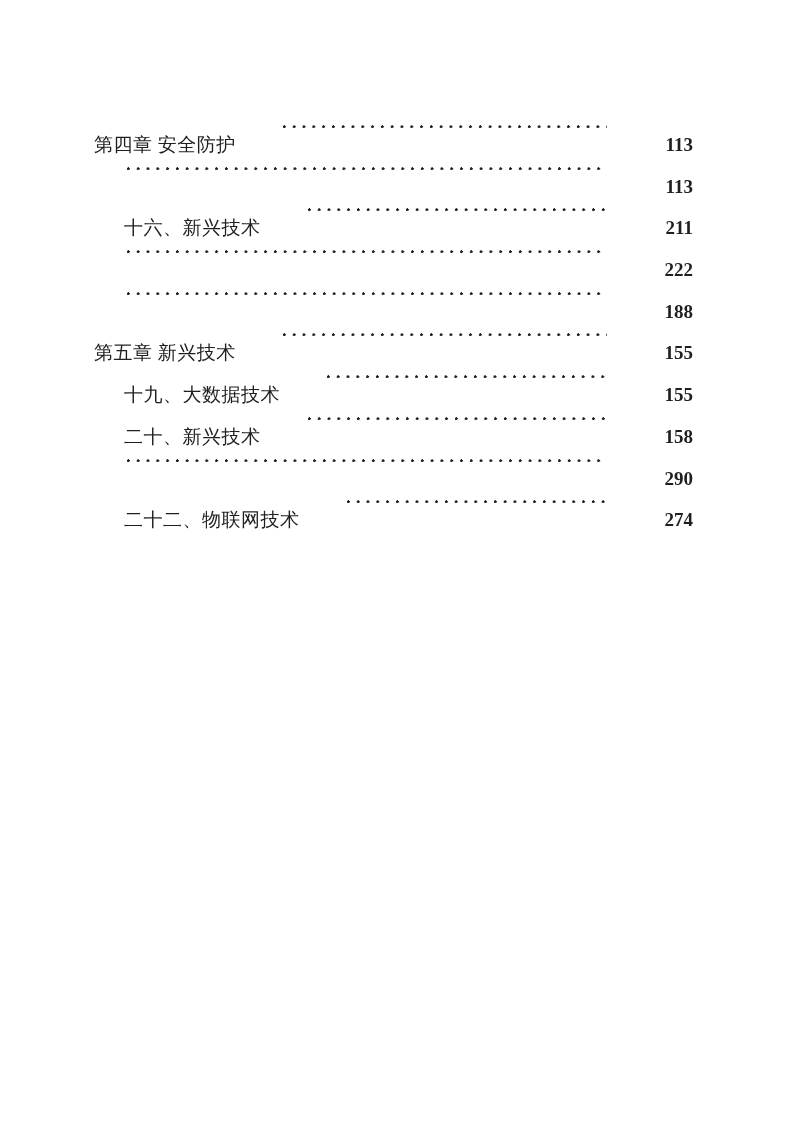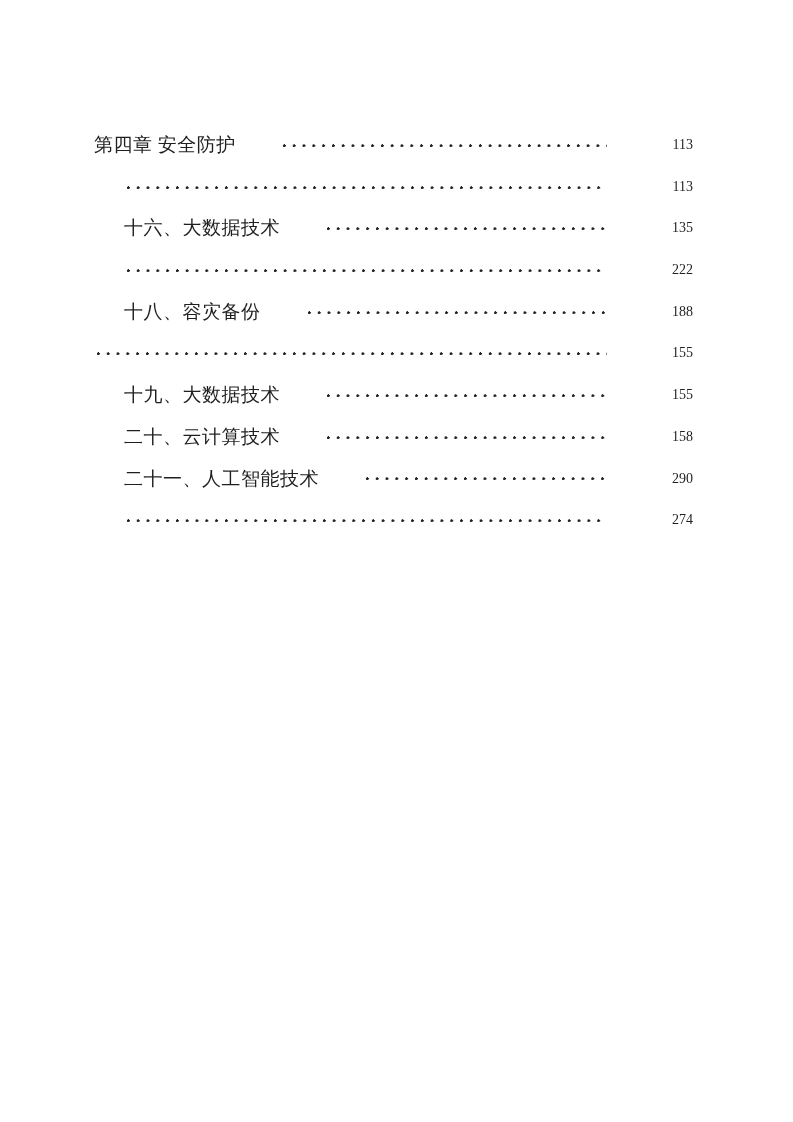--- a/index.html
+++ b/index.html
@@ -21,21 +21,21 @@
     background: #ffffff;
   }
   .toc {
     position: absolute;
     left: 94px;
     right: 100px;
     top: 124px;
   }
   .toc-row {
     display: flex;
-    align-items: center;
+    align-items: flex-start;
     height: 41.7px;
     line-height: 41.7px;
     font-size: 19px;
     white-space: nowrap;
     cursor: pointer;
     gap: 44px;
   }
   .toc-row.item {
     padding-left: 30px;
   }
@@ -49,79 +49,80 @@
     margin: 0 8px 0 3px;
     background-image: radial-gradient(circle at 1.4px 2.6px, #222222 1.25px, rgba(0,0,0,0) 1.5px);
     background-size: 9.8px 4px;
     background-repeat: repeat-x;
     background-position: left bottom;
   }
   .pagenum {
     flex: 0 0 auto;
     min-width: 34px;
     text-align: right;
-    font-size: 14px;
+    font-size: 19px;
+    font-weight: bold;
   }
 </style>
 </head>
 <body>
 
 <div class="page">
   <div class="toc">
 
     <div class="toc-row chapter">
       <span class="toc-label">第四章 安全防护</span>
       <span class="leader"></span>
       <span class="pagenum">113</span>
     </div>
 
     <div class="toc-row item">
       <span class="leader"></span>
       <span class="pagenum">113</span>
     </div>
 
     <div class="toc-row item">
-      <span class="toc-label">十六、大数据技术</span>
+      <span class="toc-label">十六、新兴技术</span>
       <span class="leader"></span>
-      <span class="pagenum">135</span>
+      <span class="pagenum">211</span>
     </div>
 
     <div class="toc-row item">
       <span class="leader"></span>
       <span class="pagenum">222</span>
     </div>
 
     <div class="toc-row item">
-      <span class="toc-label">十八、容灾备份</span>
       <span class="leader"></span>
       <span class="pagenum">188</span>
     </div>
 
     <div class="toc-row chapter">
+      <span class="toc-label">第五章 新兴技术</span>
       <span class="leader"></span>
       <span class="pagenum">155</span>
     </div>
 
     <div class="toc-row item">
       <span class="toc-label">十九、大数据技术</span>
       <span class="leader"></span>
       <span class="pagenum">155</span>
     </div>
 
     <div class="toc-row item">
-      <span class="toc-label">二十、云计算技术</span>
+      <span class="toc-label">二十、新兴技术</span>
       <span class="leader"></span>
       <span class="pagenum">158</span>
     </div>
 
     <div class="toc-row item">
-      <span class="toc-label">二十一、人工智能技术</span>
       <span class="leader"></span>
       <span class="pagenum">290</span>
     </div>
 
     <div class="toc-row item">
+      <span class="toc-label">二十二、物联网技术</span>
       <span class="leader"></span>
       <span class="pagenum">274</span>
     </div>
 
   </div>
 </div>
 
 </body></html>

